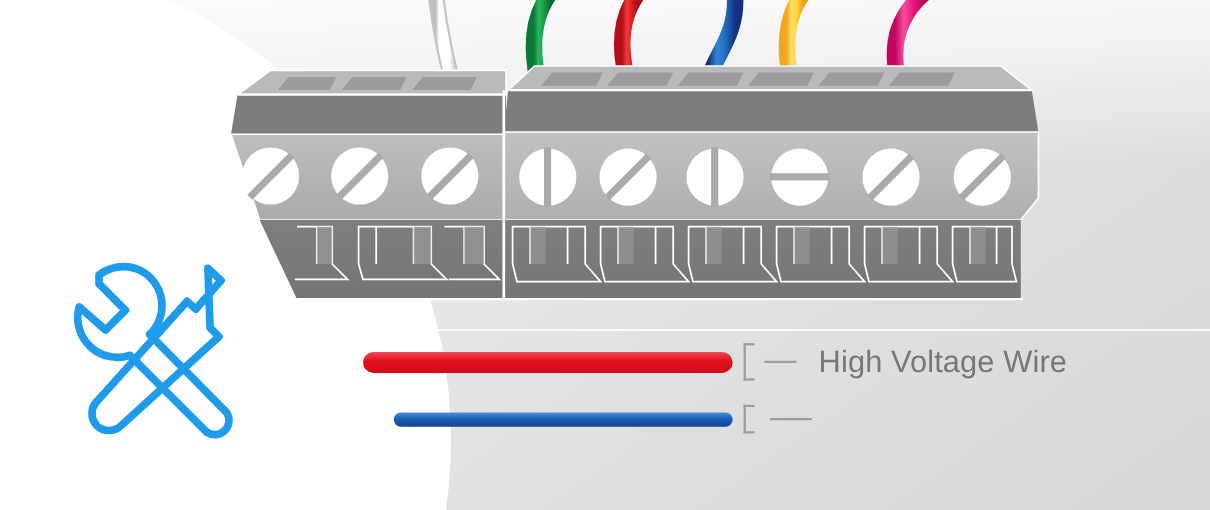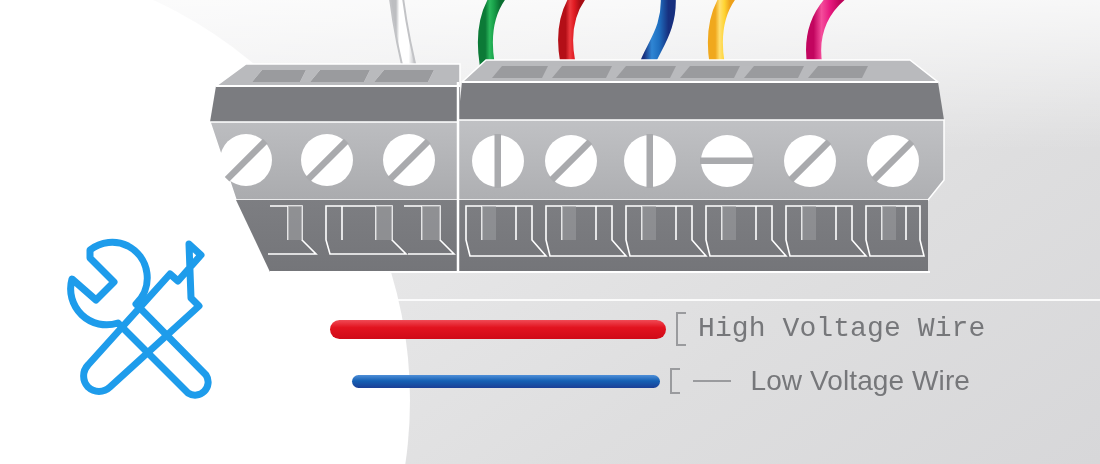--- a/index.html
+++ b/index.html
@@ -70,21 +70,21 @@
     height: 110px;
   }
   .legend-row {
     position: absolute;
     left: 0;
     height: 46px;
     width: 100%;
     display: flex;
     align-items: center;
   }
-  .legend-row.r1 { top: 6px; font-family: Liberation Mono, monospace; }
+  .legend-row.r1 { top: 6px; }
   .legend-row.r2 { top: 58px; }
 
   .bar-wrap {
     position: relative;
     width: 336px;
     display: flex;
     align-items: center;
     justify-content: flex-end;
   }
   .bar {
@@ -387,18 +387,17 @@
     <div class="legend-row r2">
       <div class="bar-wrap">
         <div class="bar low"></div>
       </div>
       <div class="bracket b2">
         <div class="vline"></div>
         <div class="tip-top"></div>
         <div class="tip-bot"></div>
       </div>
       <div class="lead"></div>
-      <div class="legend-label">Low Voltage Wire</div>
     </div>
 
   </div>
 
 </div>
 
 </body></html>

